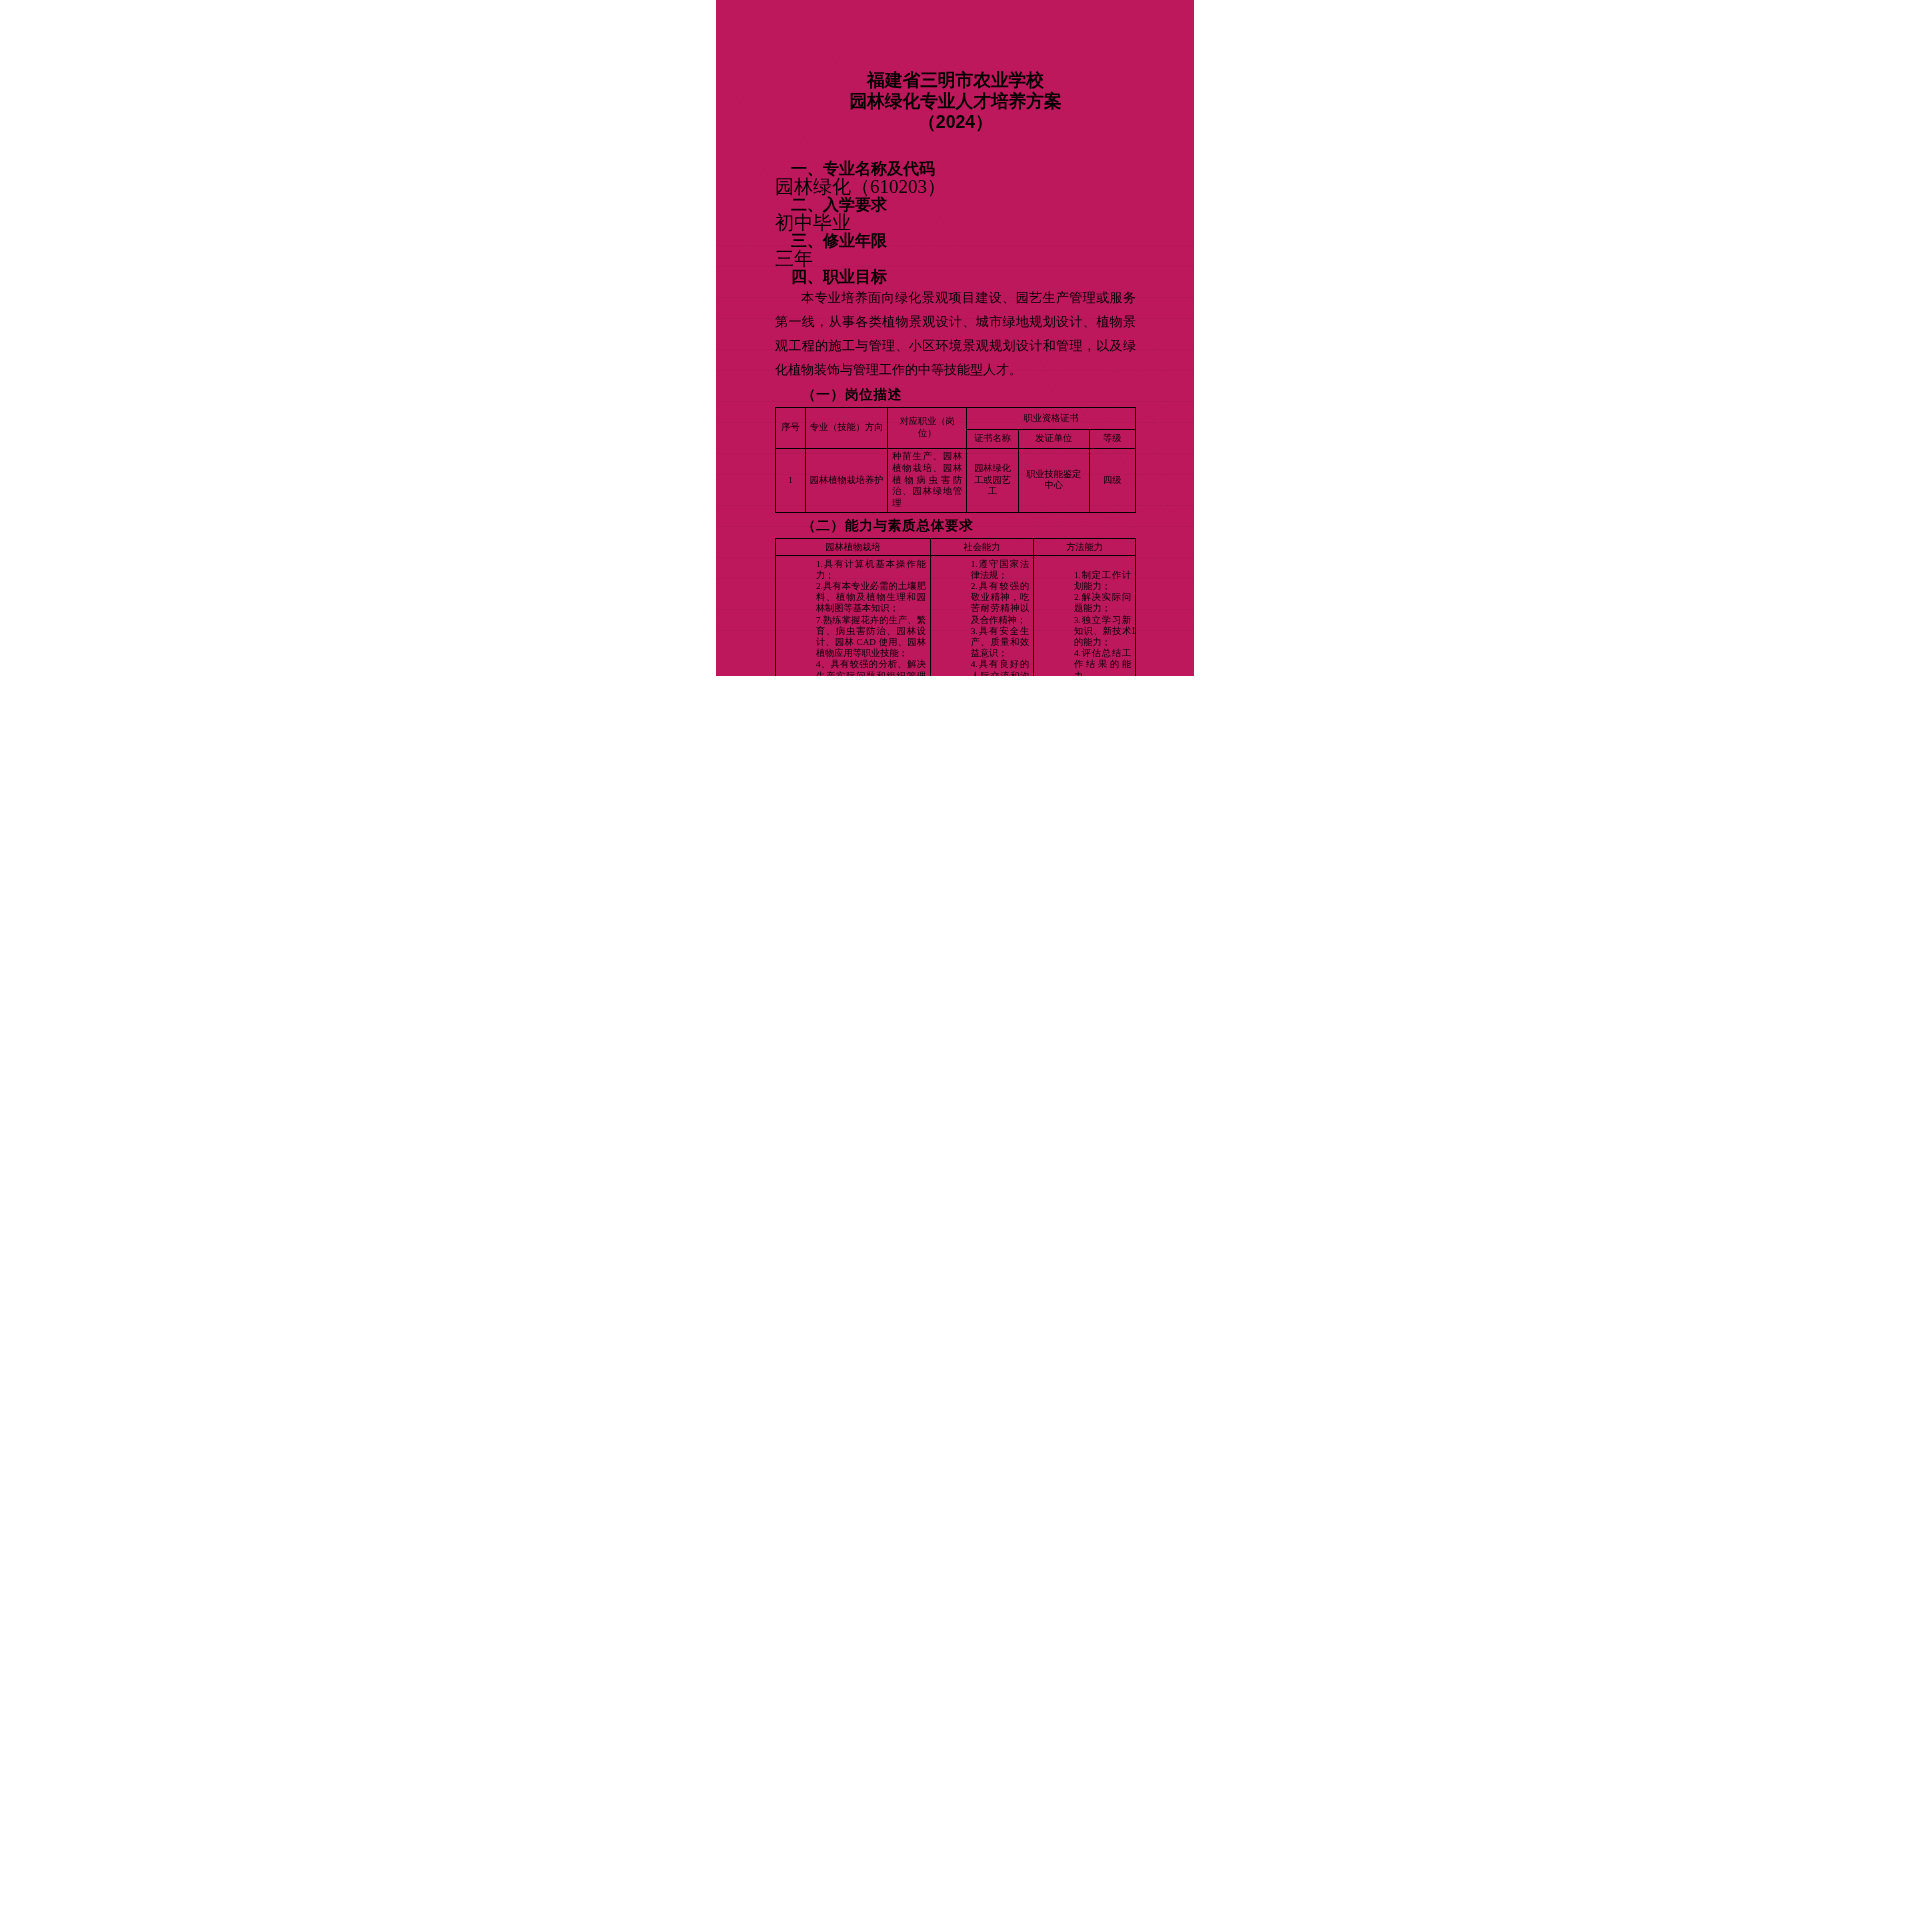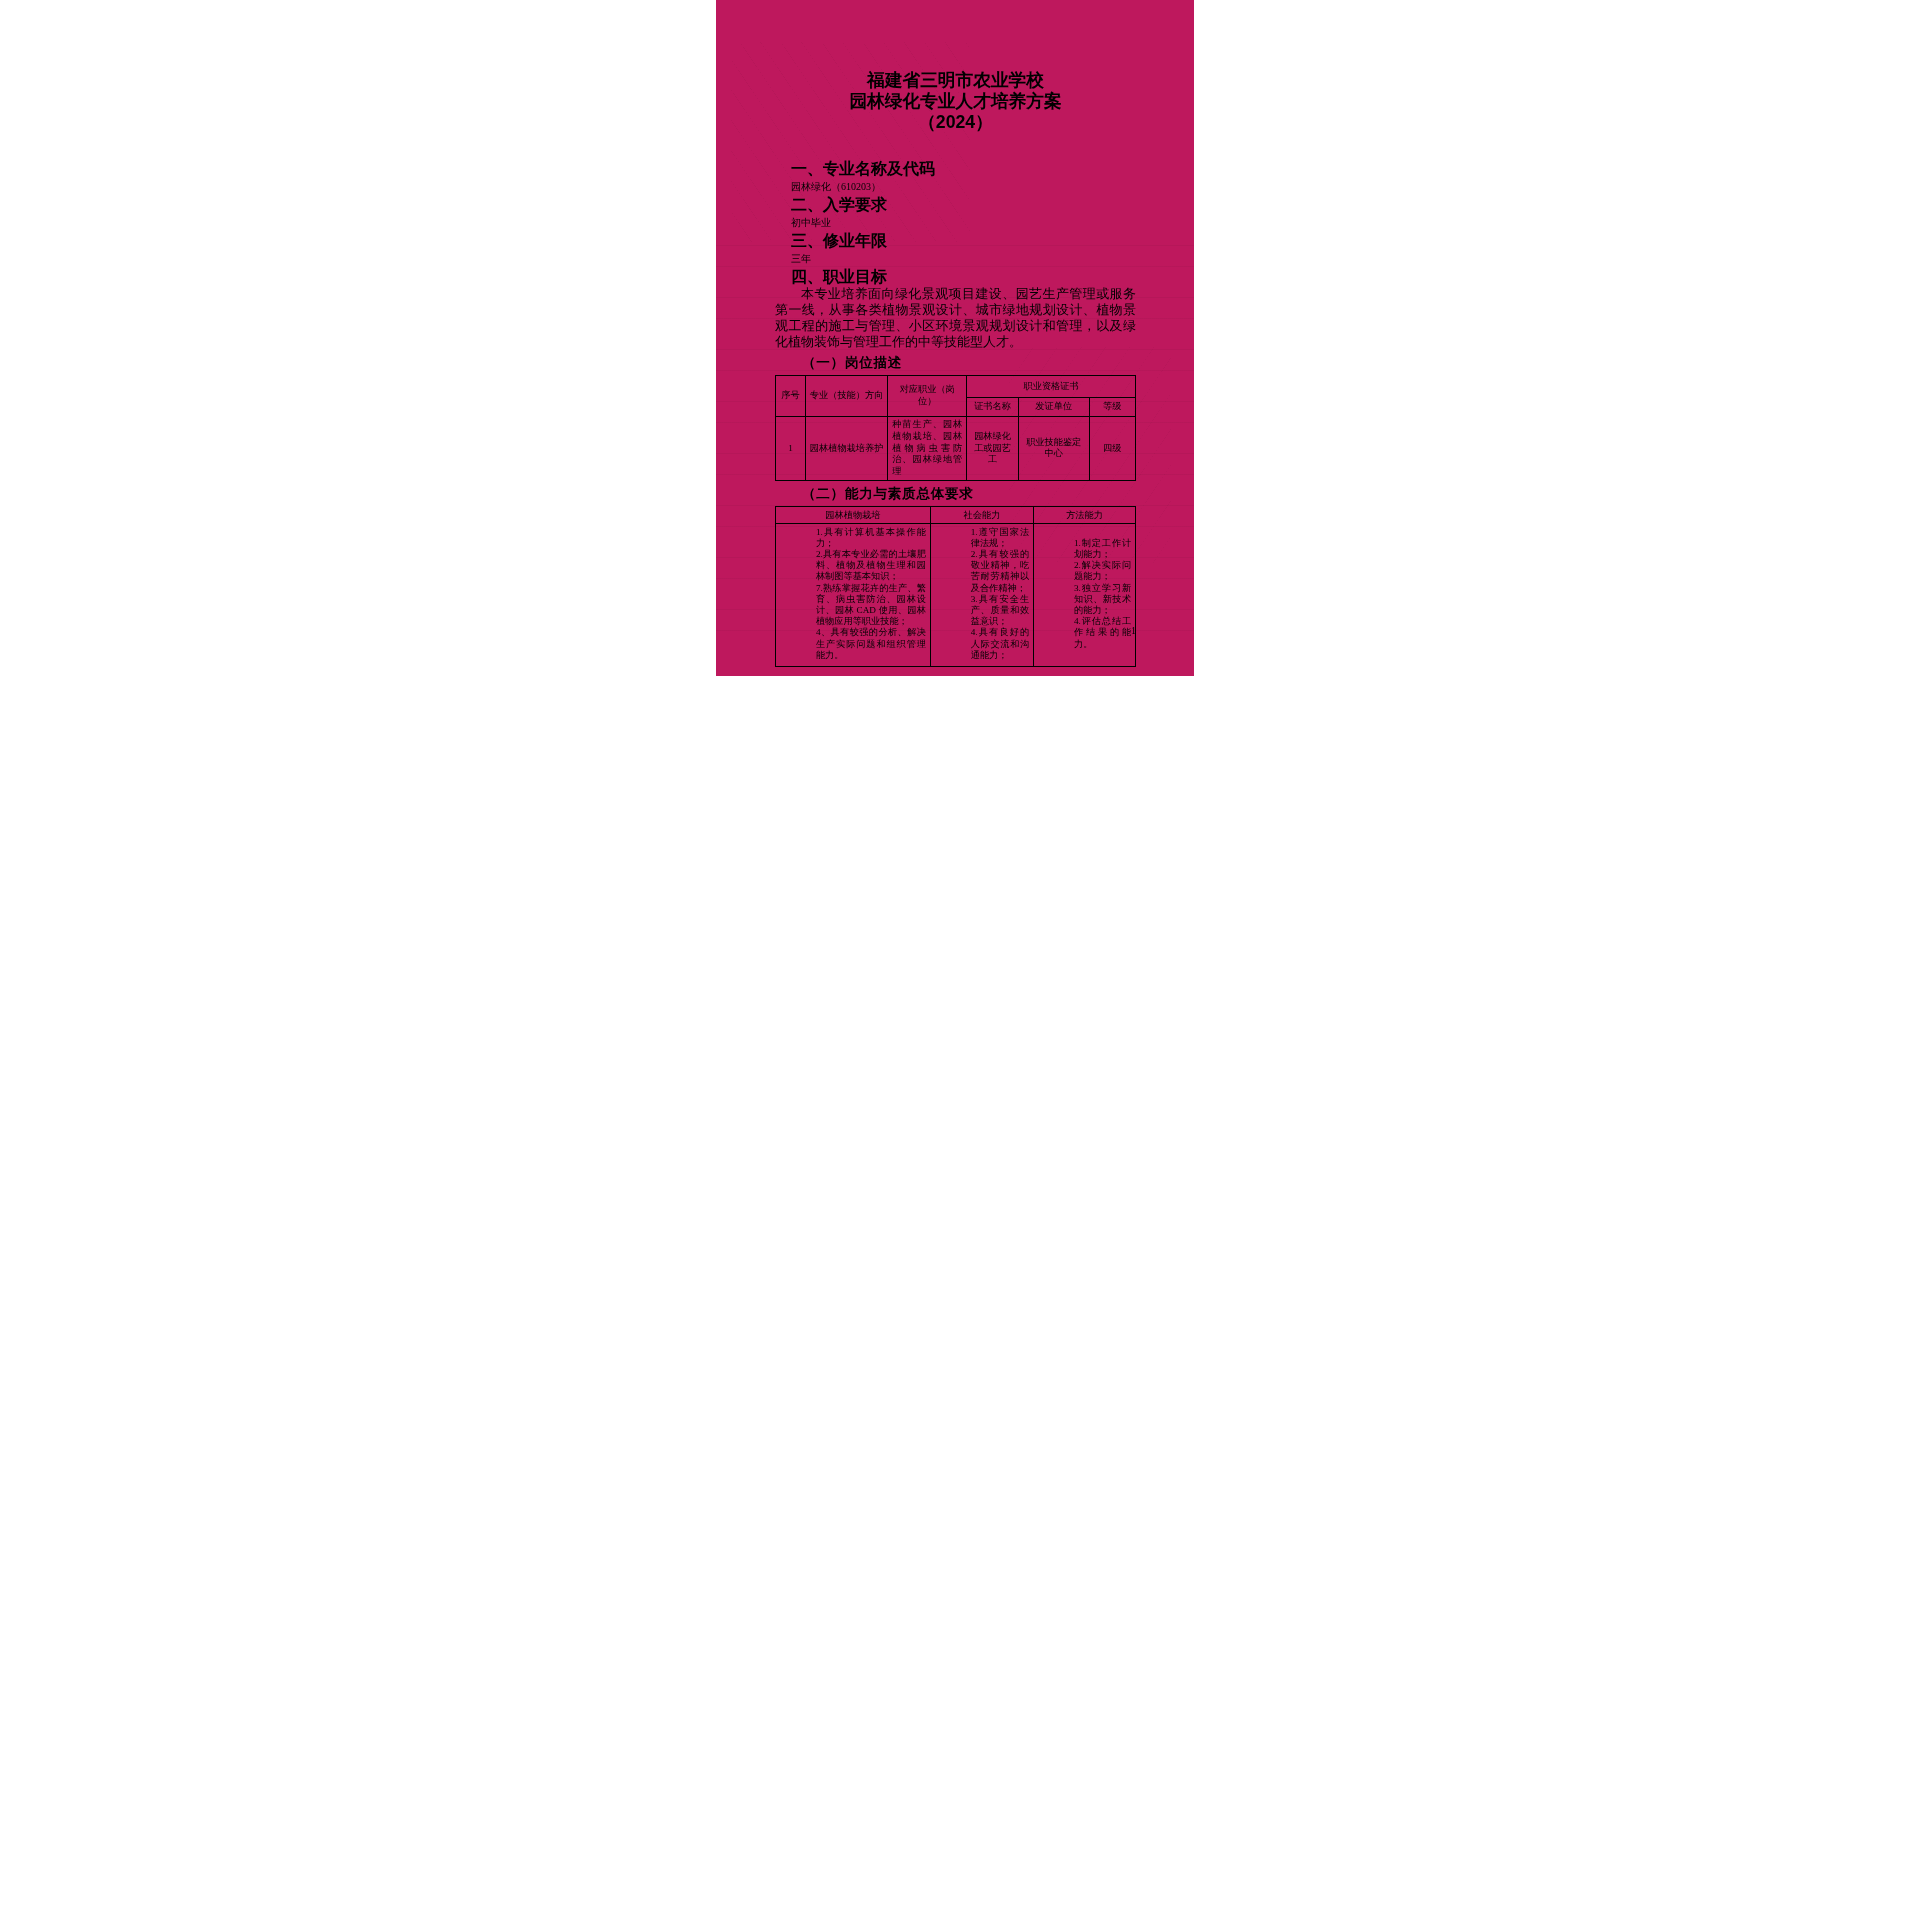--- a/index.html
+++ b/index.html
@@ -49,27 +49,26 @@
   .sections { margin-top: 27px; }
 
   .h2 {
     font-family: "Liberation Sans", "DejaVu Sans", sans-serif;
     font-weight: 700;
     font-size: 16px;
     line-height: 18px;
     margin-left: 16px;
   }
   .body-line {
-    font-size: 10px;
+    font-size: 19px;
     line-height: 18px;
-    margin-left: 16px;
   }
   .para {
     font-size: 13px;
-    line-height: 16px;
+    line-height: 24px;
     text-indent: 2em;
     text-align: justify;
     text-align-last: left;
   }
 
   .h3 {
     font-weight: 700;
     font-size: 13.5px;
     line-height: 18.5px;
     margin-left: 27px;

